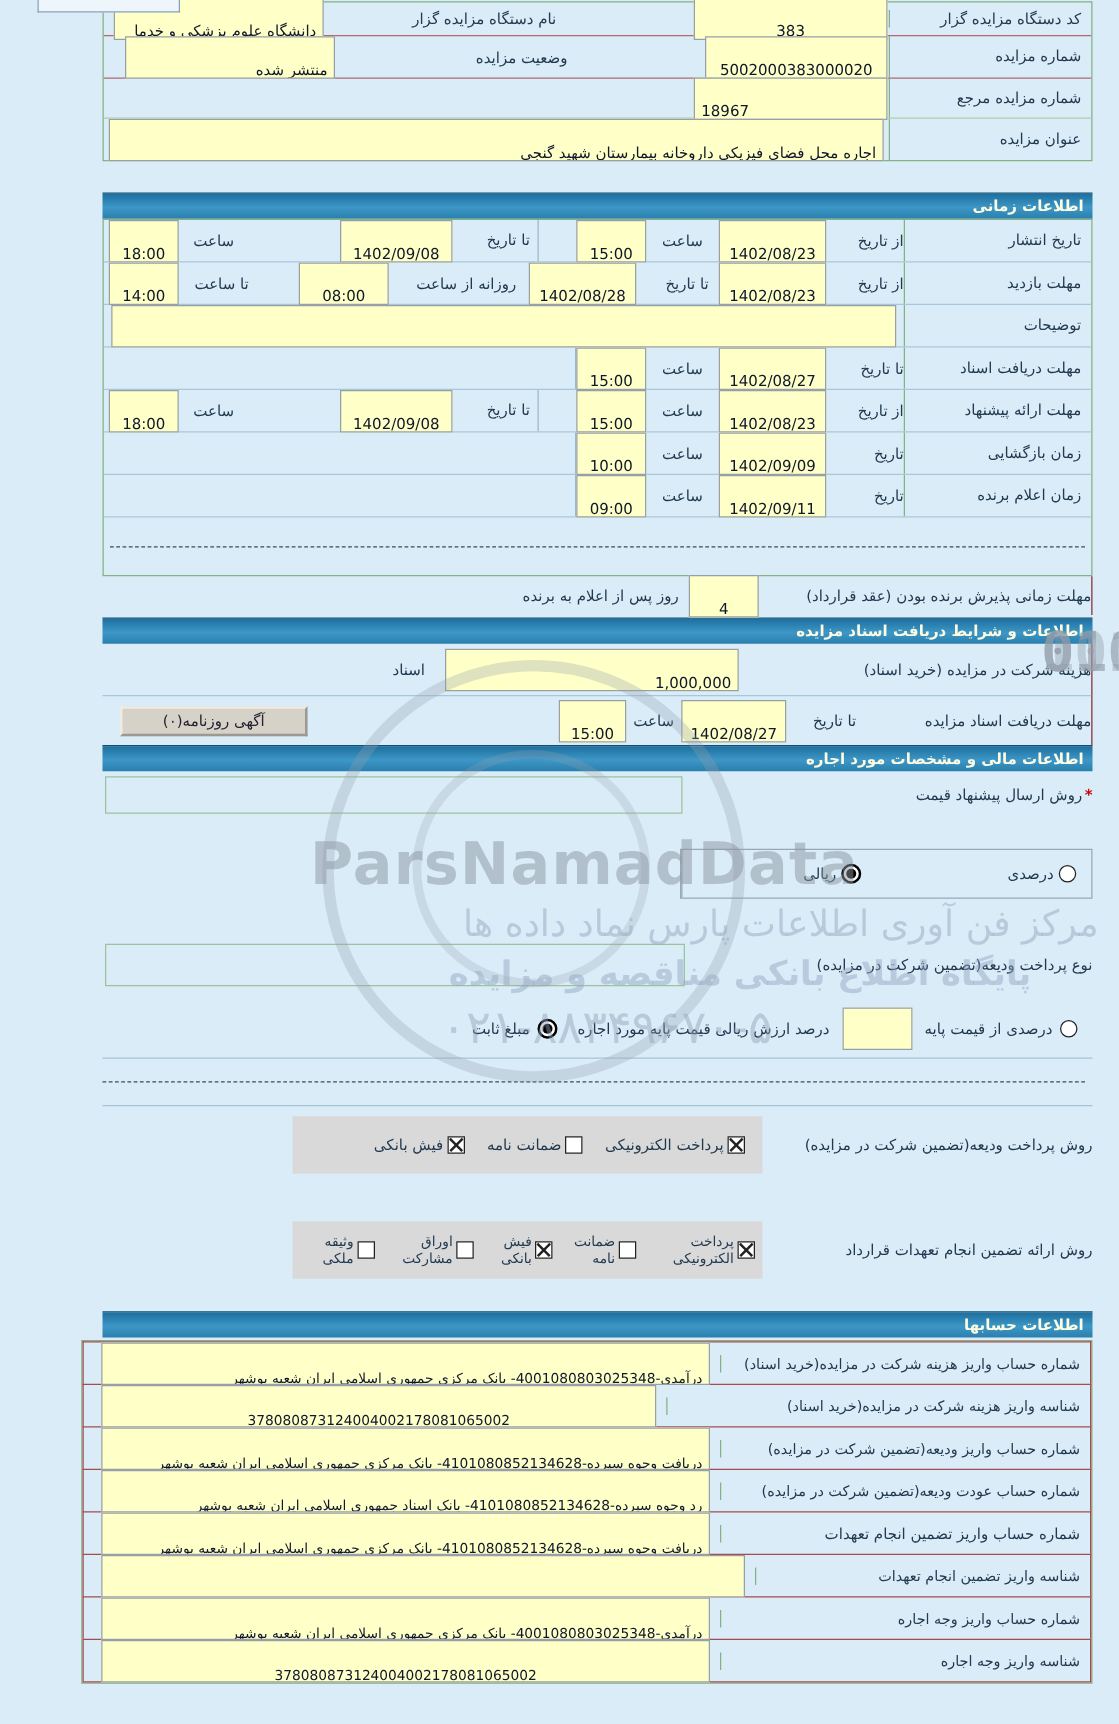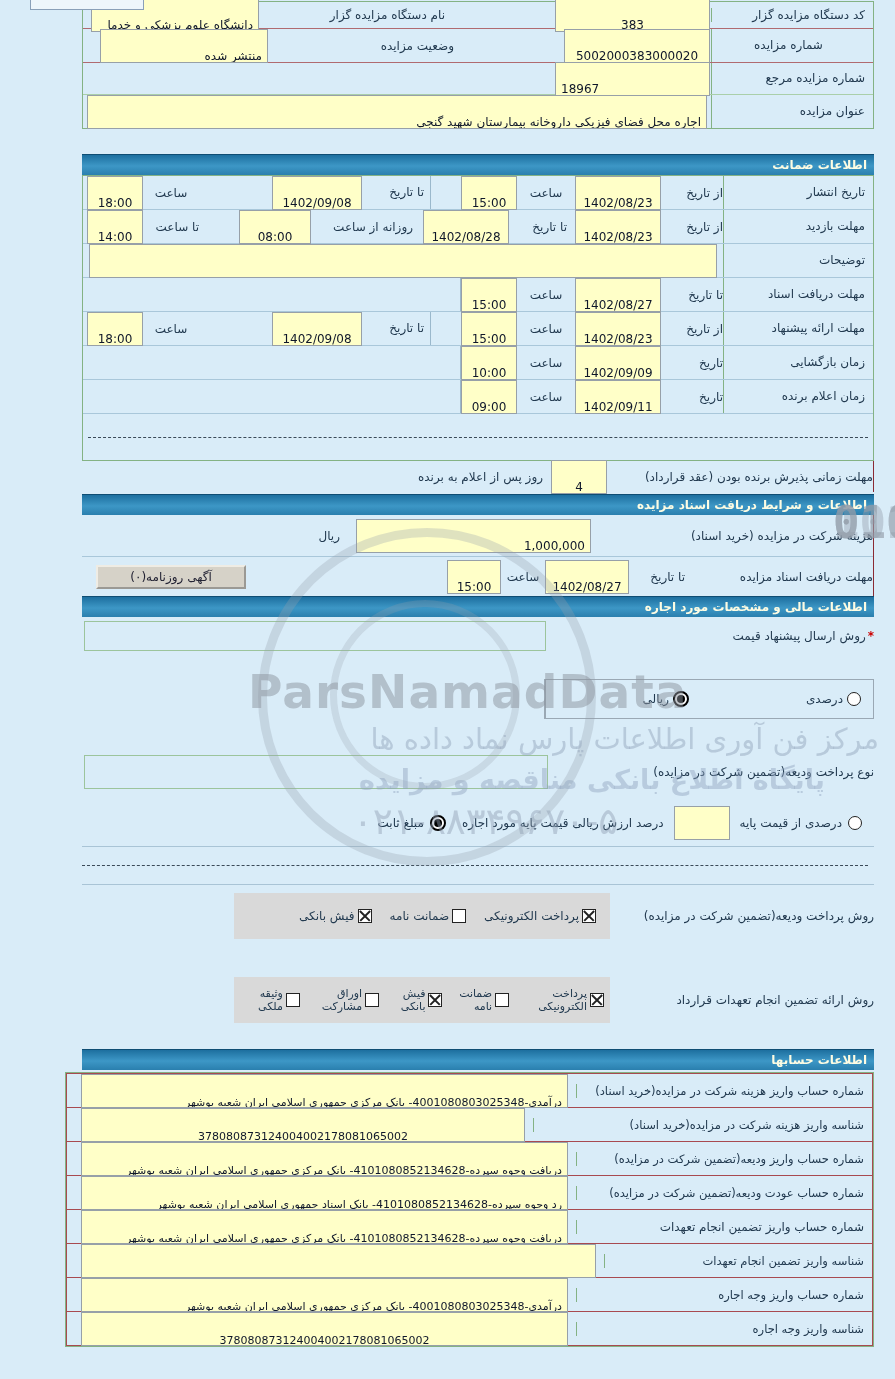--- a/index.html
+++ b/index.html
@@ -72,37 +72,37 @@
 
   <div class="tbl" style="margin-top:1px;">
     <div class="trow redline" style="height:26px;">
       <div class="cell lblcell lbl" style="width:162px;">کد دستگاه مزایده گزار</div>
       <div class="yellow ltr ctr" style="width:155px;margin-right:1px;">383</div>
       <div class="cell" style="width:110px;"></div>
       <div class="cell lbl rgt" style="width:130px;">نام دستگاه مزایده گزار</div>
       <div class="yellow rgt" style="width:168px;margin-right:56px;">دانشگاه علوم پزشکی و خدما</div>
     </div>
     <div class="trow redline" style="height:33px;">
-      <div class="cell lblcell lbl" style="width:162px;height:100%;line-height:33px;text-align:center;">شماره مزایده</div>
+      <div class="cell lblcell lbl" style="width:162px;height:100%;line-height:33px;">شماره مزایده</div>
       <div class="yellow ltr ctr" style="width:146px;margin-right:1px;">5002000383000020</div>
       <div class="cell" style="width:110px;"></div>
       <div class="cell lbl rgt" style="width:130px;">وضعیت مزایده</div>
       <div class="yellow rgt" style="width:168px;margin-right:56px;">منتشر شده</div>
     </div>
     <div class="trow grnline" style="height:31px;">
       <div class="cell lblcell lbl" style="width:162px;height:100%;line-height:31px;">شماره مزایده مرجع</div>
       <div class="yellow ltr lft" style="width:155px;margin-right:1px;">18967</div>
     </div>
     <div class="trow" style="height:33px;">
       <div class="cell lblcell lbl" style="width:162px;height:100%;line-height:33px;">عنوان مزایده</div>
       <div class="yellow rgt" style="flex:1;margin:0 4px;">اجاره محل فضای فیزیکی داروخانه بیمارستان شهید گنجی</div>
     </div>
   </div>
 
-  <div class="hdr" style="margin-top:25px;">اطلاعات ضمانت</div>
+  <div class="hdr" style="margin-top:25px;">اطلاعات زمانی</div>
   <div class="tbl">
     <div class="trow bluline" style="height:33px;">
       <div class="cell lblcell lbl" style="width:150px;height:100%;line-height:33px;">تاریخ انتشار</div>
       <div class="sub rgt" style="width:56px;">از تاریخ</div>
       <div class="yellow ltr ctr" style="width:86px;margin-right:6px;">1402/08/23</div>
       <div class="sub ctr" style="width:58px;">ساعت</div>
       <div class="yellow ltr ctr" style="width:56px;">15:00</div>
       <div class="sub rgt" style="width:56px;margin-right:30px;border-right:1px solid #9ab8cc;align-self:stretch;line-height:33px;padding-right:6px;">تا تاریخ</div>
       <div class="yellow ltr ctr" style="width:90px;margin-right:6px;">1402/09/08</div>
       <div class="sub ctr" style="width:52px;margin-left:2px;margin-right:auto;">ساعت</div>
@@ -167,21 +167,21 @@
     <div class="cell lbl rgt" style="width:262px;">مهلت زمانی پذیرش برنده بودن (عقد قرارداد)</div>
     <div class="yellow ltr ctr" style="width:56px;margin-right:4px;">4</div>
     <div class="sub rgt" style="margin-right:8px;">روز پس از اعلام به برنده</div>
   </div>
 
   <div class="hdr" style="margin-top:2px;">اطلاعات و شرایط دریافت اسناد مزایده</div>
   <div style="border-right:1px solid #8b2a33;">
     <div class="trow bluline" style="height:41px;">
       <div class="cell lbl rgt" style="width:238px;padding-left:10px;box-sizing:border-box;">هزینه شرکت در مزایده (خرید اسناد)</div>
       <div class="yellow ltr rgt" style="width:235px;margin-right:44px;">1,000,000</div>
-      <div class="sub rgt" style="margin-right:16px;">ریال</div>
+      <div class="sub rgt" style="margin-right:16px;">اسناد</div>
     </div>
     <div class="trow" style="height:39px;">
       <div class="cell lbl rgt" style="width:176px;">مهلت دریافت اسناد مزایده</div>
       <div class="sub rgt" style="width:52px;margin-right:12px;">تا تاریخ</div>
       <div class="yellow ltr ctr" style="width:84px;margin-right:4px;">1402/08/27</div>
       <div class="sub ctr" style="width:44px;">ساعت</div>
       <div class="yellow ltr ctr" style="width:54px;">15:00</div>
       <button class="btn" style="margin-left:14px;margin-right:auto;width:150px;">آگهی روزنامه(۰)</button>
     </div>
   </div>

